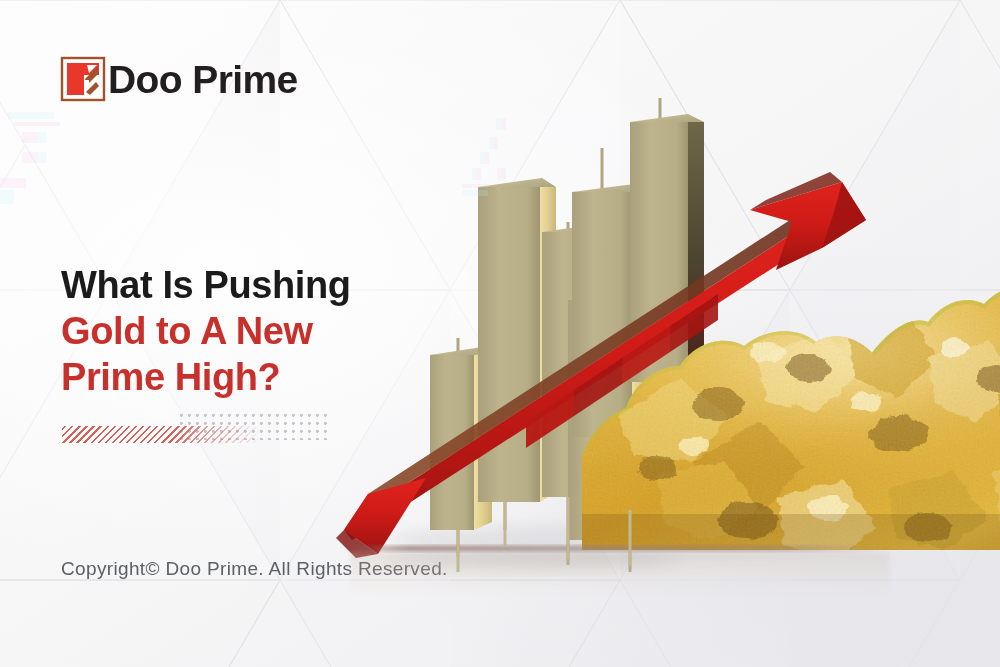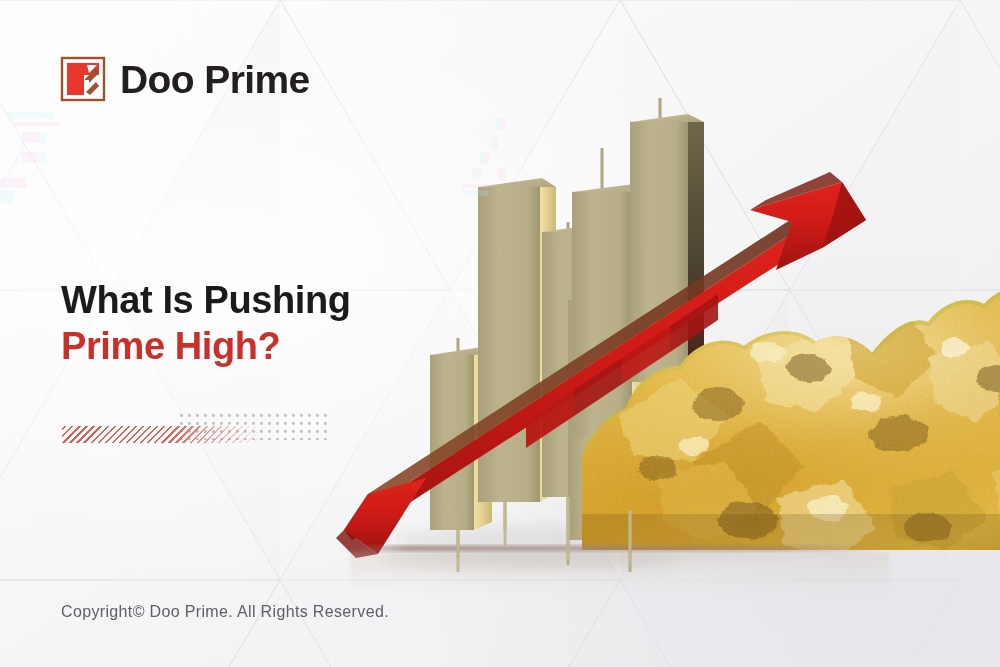--- a/index.html
+++ b/index.html
@@ -33,21 +33,21 @@
     pointer-events: none;
   }
 
   
   .logo {
     position: absolute;
     left: 60px;
     top: 56px;
     display: flex;
     align-items: center;
-    gap: 14px;
+    gap: 2px;
   }
   .logo-mark {
     width: 46px;
     height: 46px;
     position: relative;
     flex: 0 0 auto;
   }
   .logo-text {
     font-size: 39px;
     font-weight: bold;
@@ -64,21 +64,21 @@
     top: 262px;
     width: 400px;
   }
   .headline .line {
     font-size: 38px;
     font-weight: bold;
     line-height: 1.215;
     letter-spacing: -0.4px;
     white-space: nowrap;
   }
-  .line-dark { color: #1b1b1b; margin-top: 15px; }
+  .line-dark { color: #1b1b1b; }
   .line-red  { color: #c8302b; }
 
   
   .deco {
     position: absolute;
     left: 62px;
     top: 414px;
     width: 270px;
     height: 34px;
   }
@@ -105,22 +105,22 @@
     );
     -webkit-mask-image: linear-gradient(to right, rgba(0,0,0,1) 55%, rgba(0,0,0,0) 100%);
     mask-image: linear-gradient(to right, rgba(0,0,0,1) 55%, rgba(0,0,0,0) 100%);
     opacity: 0.95;
   }
 
   
   .copyright {
     position: absolute;
     left: 61px;
-    top: 603px;
-    font-size: 16px;
+    top: 558px;
+    font-size: 19px;
     letter-spacing: 0.35px;
     color: #5d6066;
   }
 
   
   .artwork {
     position: absolute;
     left: 330px;
     top: 60px;
     width: 670px;
@@ -190,20 +190,21 @@
         <path d="M37 11 L39 17 L27 29 L25 23 Z" fill="#a0522d"></path>
         <path d="M24 24 L24 39 L39 39 L39 34 L29 34 L29 24 Z" fill="#ffffff"></path>
         <path d="M26 36 L36 26 L39 30 L30 39 Z" fill="#a0522d"></path>
       </svg>
     </span>
     <span class="logo-text">Doo Prime</span>
   </div>
 
   <div class="headline">
     <div class="line line-dark">What Is Pushing</div>
+    <div class="line line-red">Gold to A New</div>
     <div class="line line-red">Prime High?</div>
   </div>
 
   <div class="deco">
     <div class="deco-dots"></div>
     <div class="deco-hatch"></div>
   </div>
 
   <div class="copyright">Copyright© Doo Prime. All Rights Reserved.</div>
 

